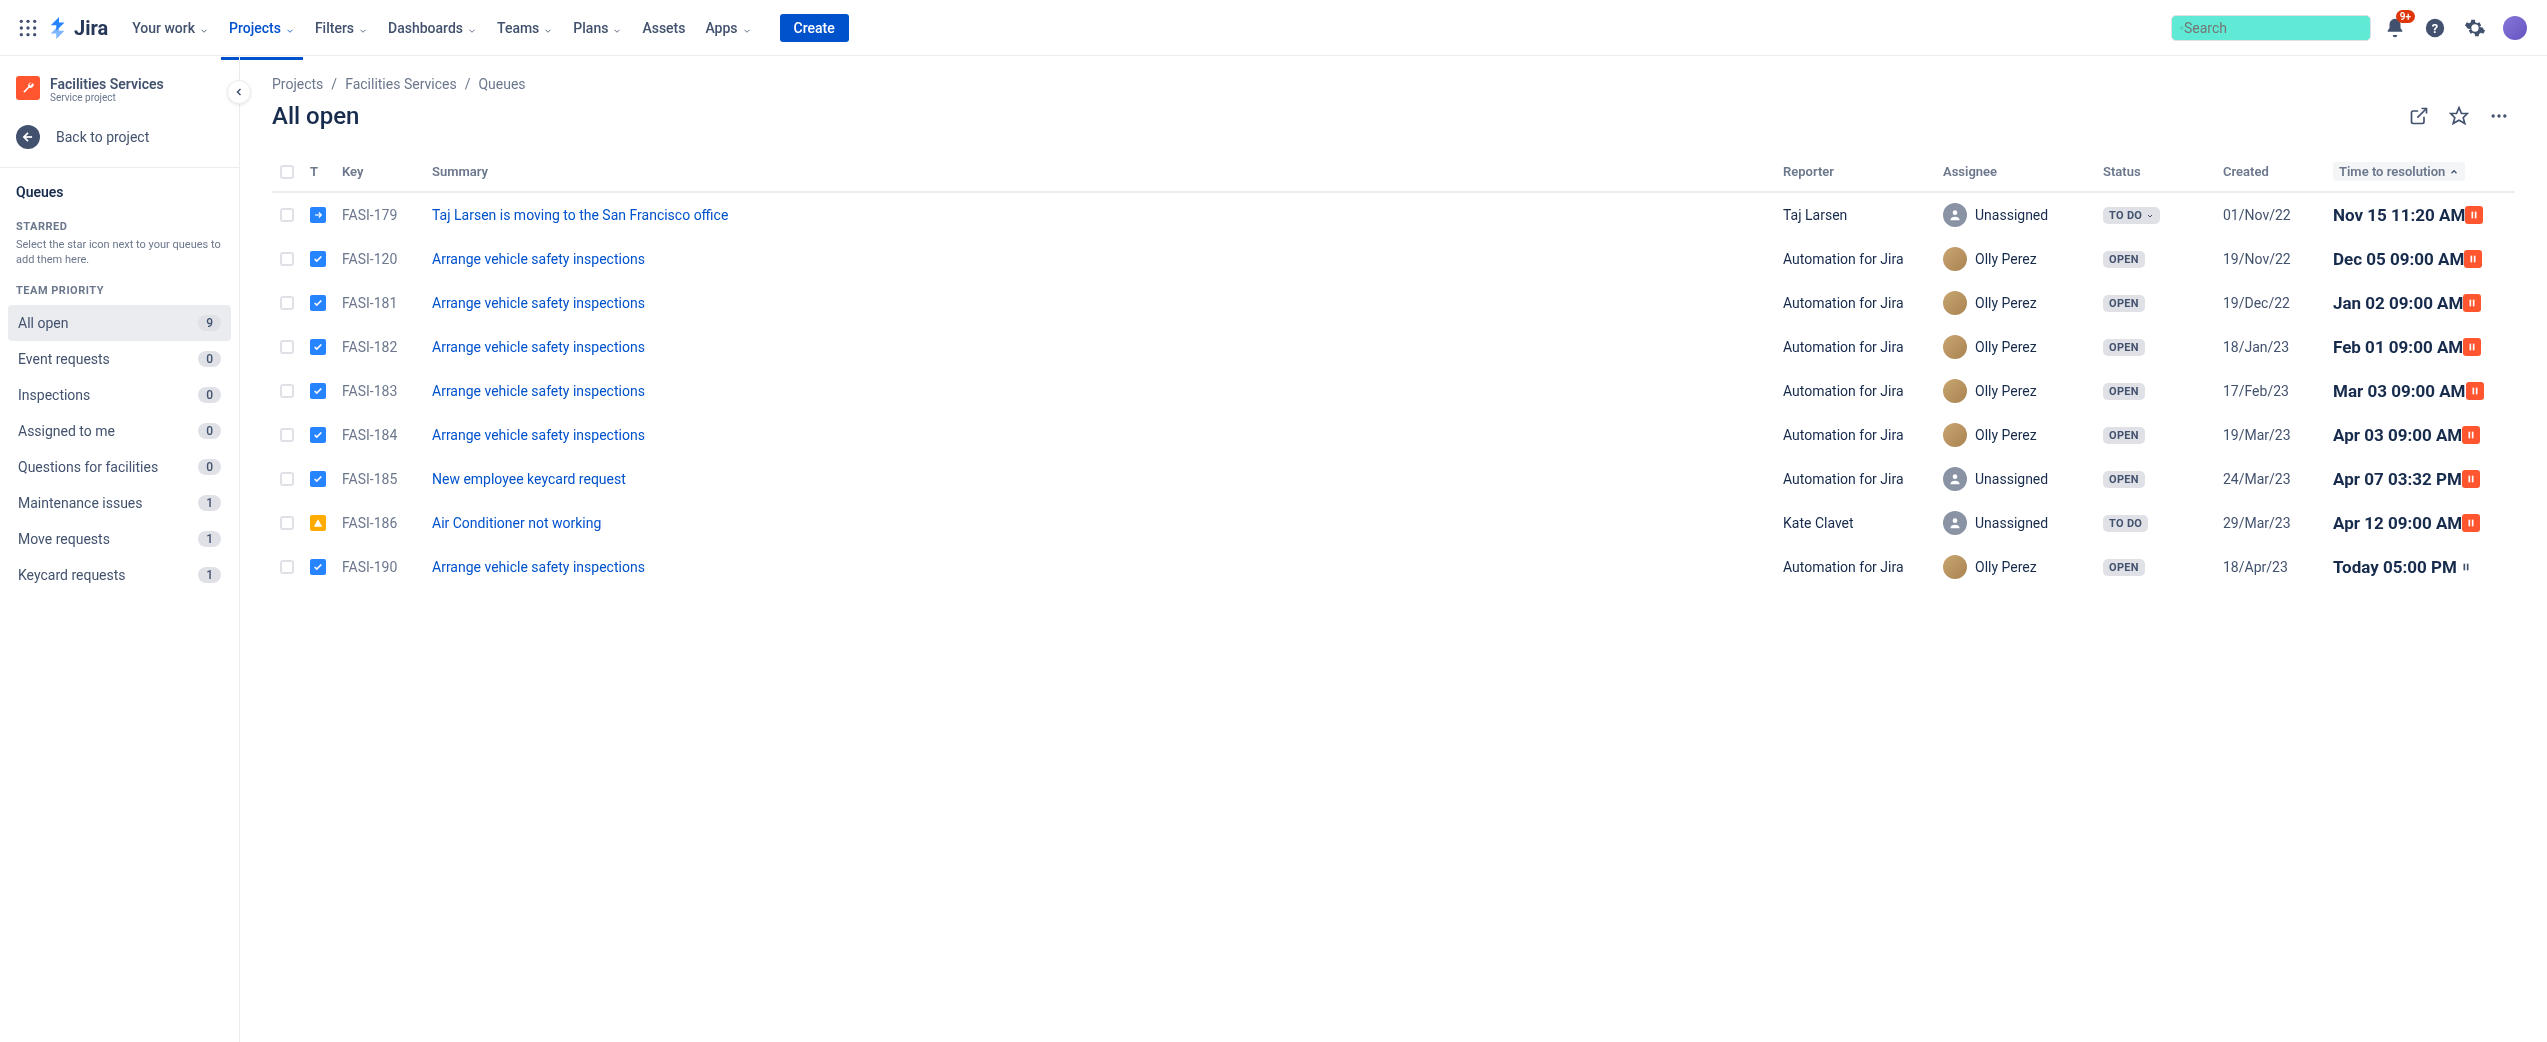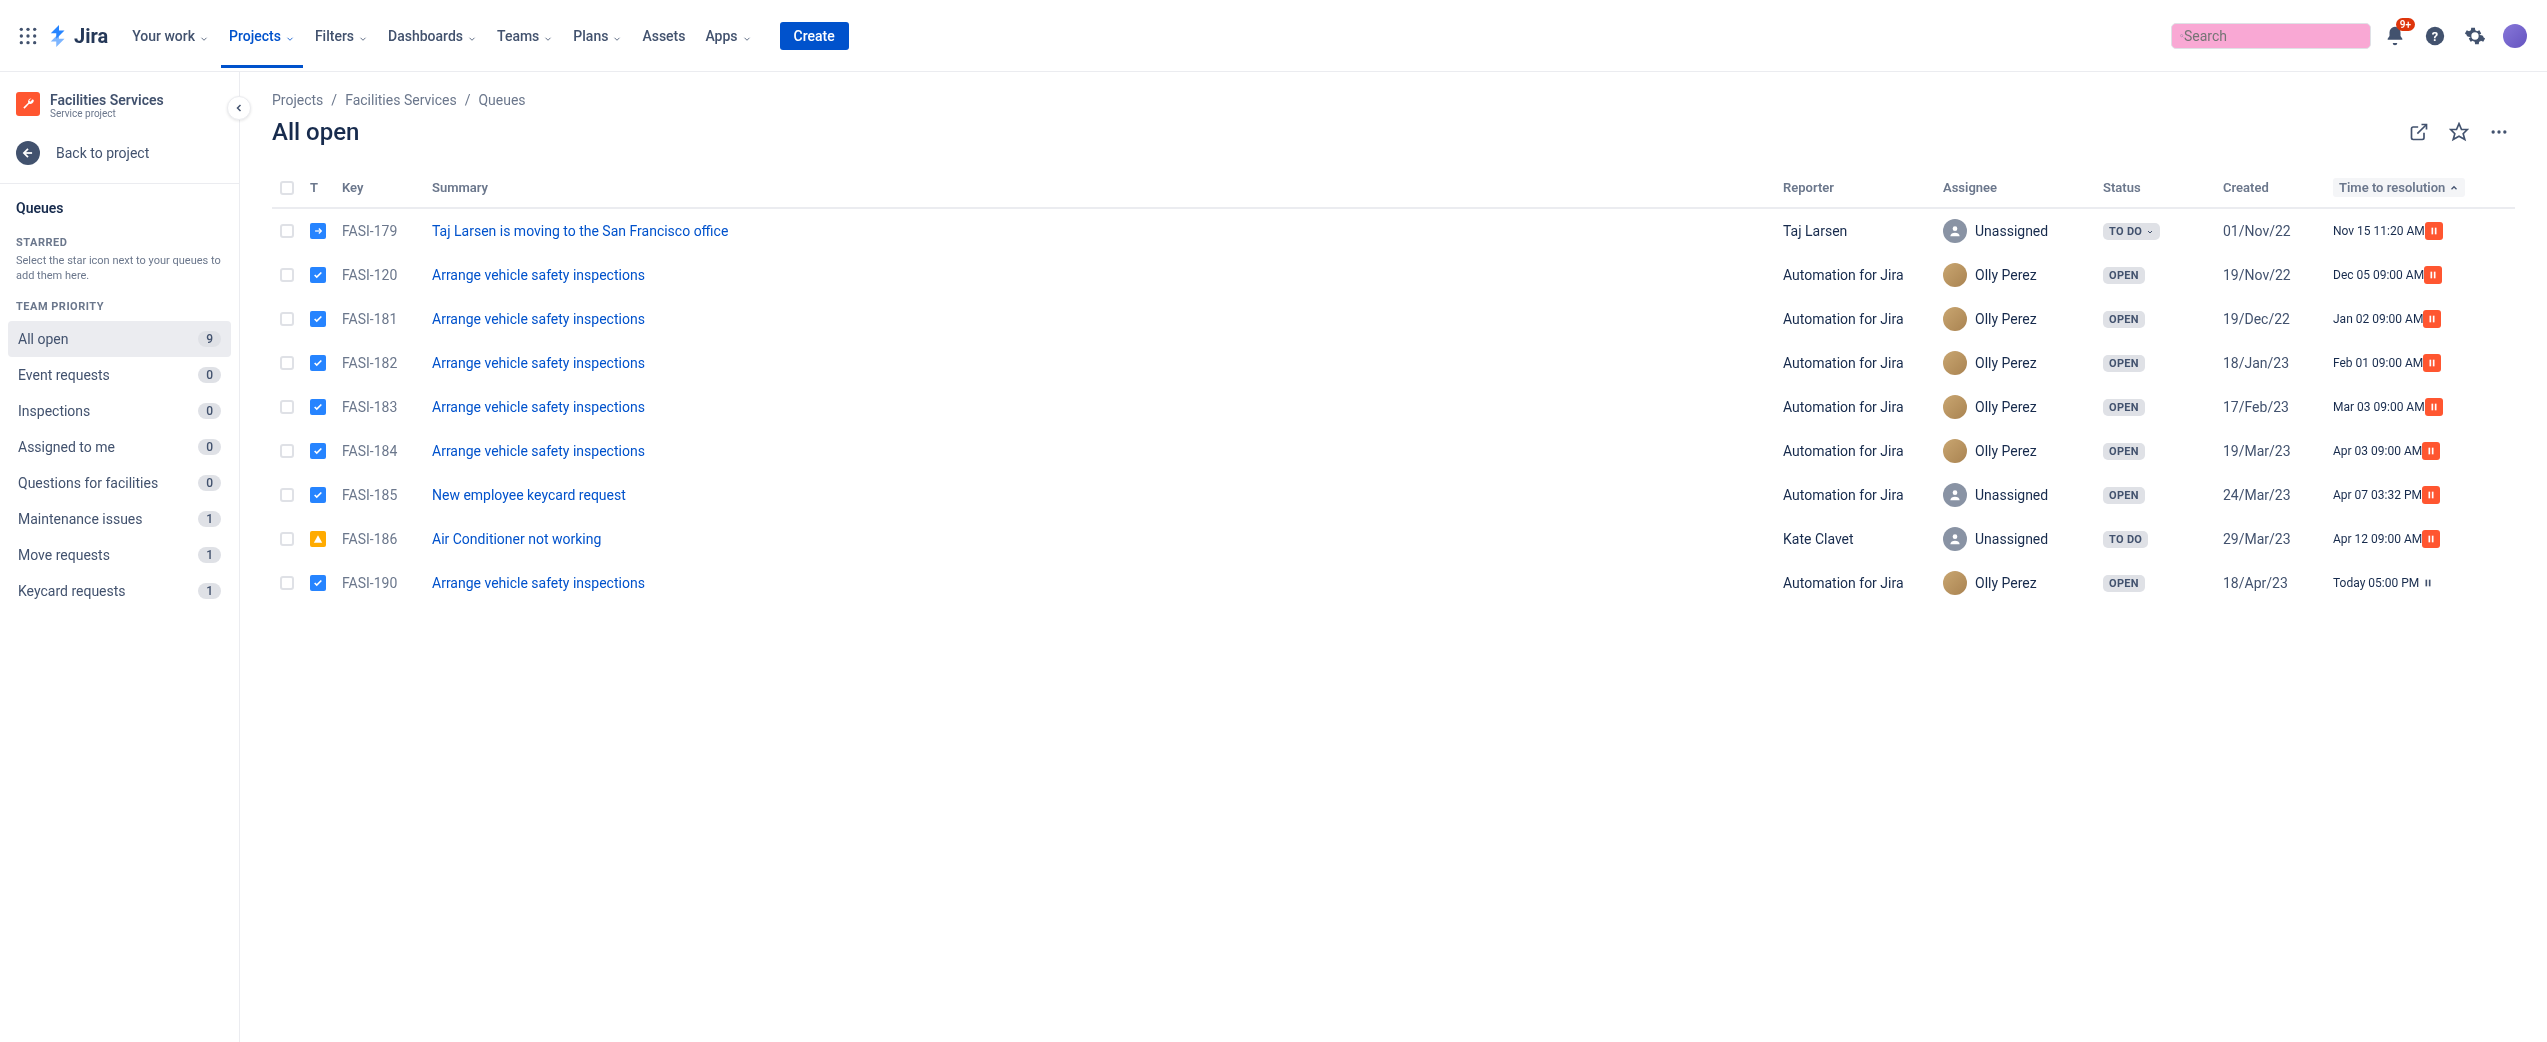--- a/index.html
+++ b/index.html
@@ -1,28 +1,28 @@
 <!DOCTYPE html>
 <html><head>
 <meta charset="utf-8">
 <style>
 * { margin: 0; padding: 0; box-sizing: border-box; font-family: -apple-system, BlinkMacSystemFont, "Segoe UI", Roboto, sans-serif; }
 body { font-size: 14px; color: #172B4D; background: #fff; }
 
 
-.topnav { display: flex; align-items: center; height: 72px; border-bottom: 1px solid #ebecf0; padding: 0 16px; gap: 8px; }
+.topnav { display: flex; align-items: center; height: 56px; border-bottom: 1px solid #ebecf0; padding: 0 16px; gap: 8px; }
 .app-switcher { width: 24px; height: 24px; cursor: pointer; display:flex; align-items:center; justify-content:center; }
 .jira-logo { display: flex; align-items: center; gap: 4px; font-weight: 700; font-size: 20px; color: #253858; margin-right: 8px; cursor:pointer;}
 .nav-items { display:flex; gap: 4px; align-items:center; }
 .nav-item { padding: 8px 8px; font-weight: 500; color: #42526E; cursor: pointer; display:flex; align-items:flex-end; gap:4px; border-radius:3px;}
 .nav-item.active { color: #0052CC; position: relative; }
 .nav-item.active::after { content:''; position:absolute; bottom:-16px; left:0; right:0; height:3px; background:#0052CC; }
 .create-btn { background:#0052CC; color:#fff; border:none; padding: 6px 14px; font-weight:500; border-radius:3px; cursor:pointer; margin-left:12px; font-size:14px;}
 .spacer { flex:1; }
-.search-box { display:flex; align-items:flex-start; border:1px solid #DFE1E6; border-radius:5px; padding:4px 8px; width:200px; background:#f9a8d4; }
+.search-box { display:flex; align-items:flex-start; border:1px solid #DFE1E6; border-radius:5px; padding:4px 8px; width:200px; background:#5eead4; }
 .search-box input { border:none; outline:none; flex:1; font-size:14px; background:transparent; }
 .icon-btn { width:32px; height:32px; border-radius:50%; display:flex; align-items:center; justify-content:center; cursor:pointer; position:relative; color:#42526E;}
 .badge { position:absolute; top:-2px; right:-4px; background:#DE350B; color:#fff; font-size:10px; padding:1px 4px; border-radius:8px; font-weight:600;}
 .avatar-img { width:24px; height:24px; border-radius:50%; background:linear-gradient(135deg,#8777D9,#6554C0); }
 
 
 .page { display:flex; height: calc(100vh - 56px); }
 .sidebar { width: 240px; border-right: 1px solid #ebecf0; position:relative; display:flex; flex-direction:column; }
 .collapse-btn { position:absolute; top:24px; right:-12px; width:24px; height:24px; border-radius:50%; background:#fff; border:1px solid #ebecf0; display:flex; align-items:center; justify-content:center; cursor:pointer; box-shadow:0 1px 3px rgba(0,0,0,0.1); z-index:2;}
 .project-header { padding: 20px 16px 12px; display:flex; gap:10px; align-items:flex-start; }
@@ -58,21 +58,21 @@
 .type-task { background:#2684FF; color:#fff; }
 .type-info { background:#2684FF; color:#fff; }
 .type-warning { background:#FFAB00; color:#fff; }
 .key { color:#6B778C; font-size:13px; }
 .summary-link { color:#0052CC; text-decoration:none; }
 .assignee-cell { display:flex; align-items:center; gap:8px; }
 .avatar-sm { width:24px; height:24px; border-radius:50%; background:#8993A4; display:flex; align-items:center; justify-content:center; color:#fff; font-size:11px;}
 .avatar-olly { background: linear-gradient(135deg, #c9a671, #a98351); }
 .status-lozenge { display:inline-flex; align-items:center; gap:4px; background:#DFE1E6; color:#42526E; font-size:11px; font-weight:700; padding:2px 6px; border-radius:5px; letter-spacing:0.3px;}
 .created { color:#42526E; font-size:13px; }
-.ttr-cell { display:flex; align-items:center; gap:0; justify-content:flex-start; font-weight:400; font-size:12px; white-space:nowrap;}
+.ttr-cell { display:flex; align-items:center; gap:0; justify-content:flex-start; font-weight:700; font-size:17px; white-space:nowrap;}
 .pause-badge { width:18px; height:18px; border-radius:3px; display:inline-flex; align-items:center; justify-content:center; }
 .pause-red { background:#FF5630; color:#fff; }
 .pause-grey { color:#42526E; background:transparent; }
 .chev { width:10px; height:10px; }
 </style>
 </head>
 <body>
 
 <div class="topnav">
   <div class="app-switcher">

